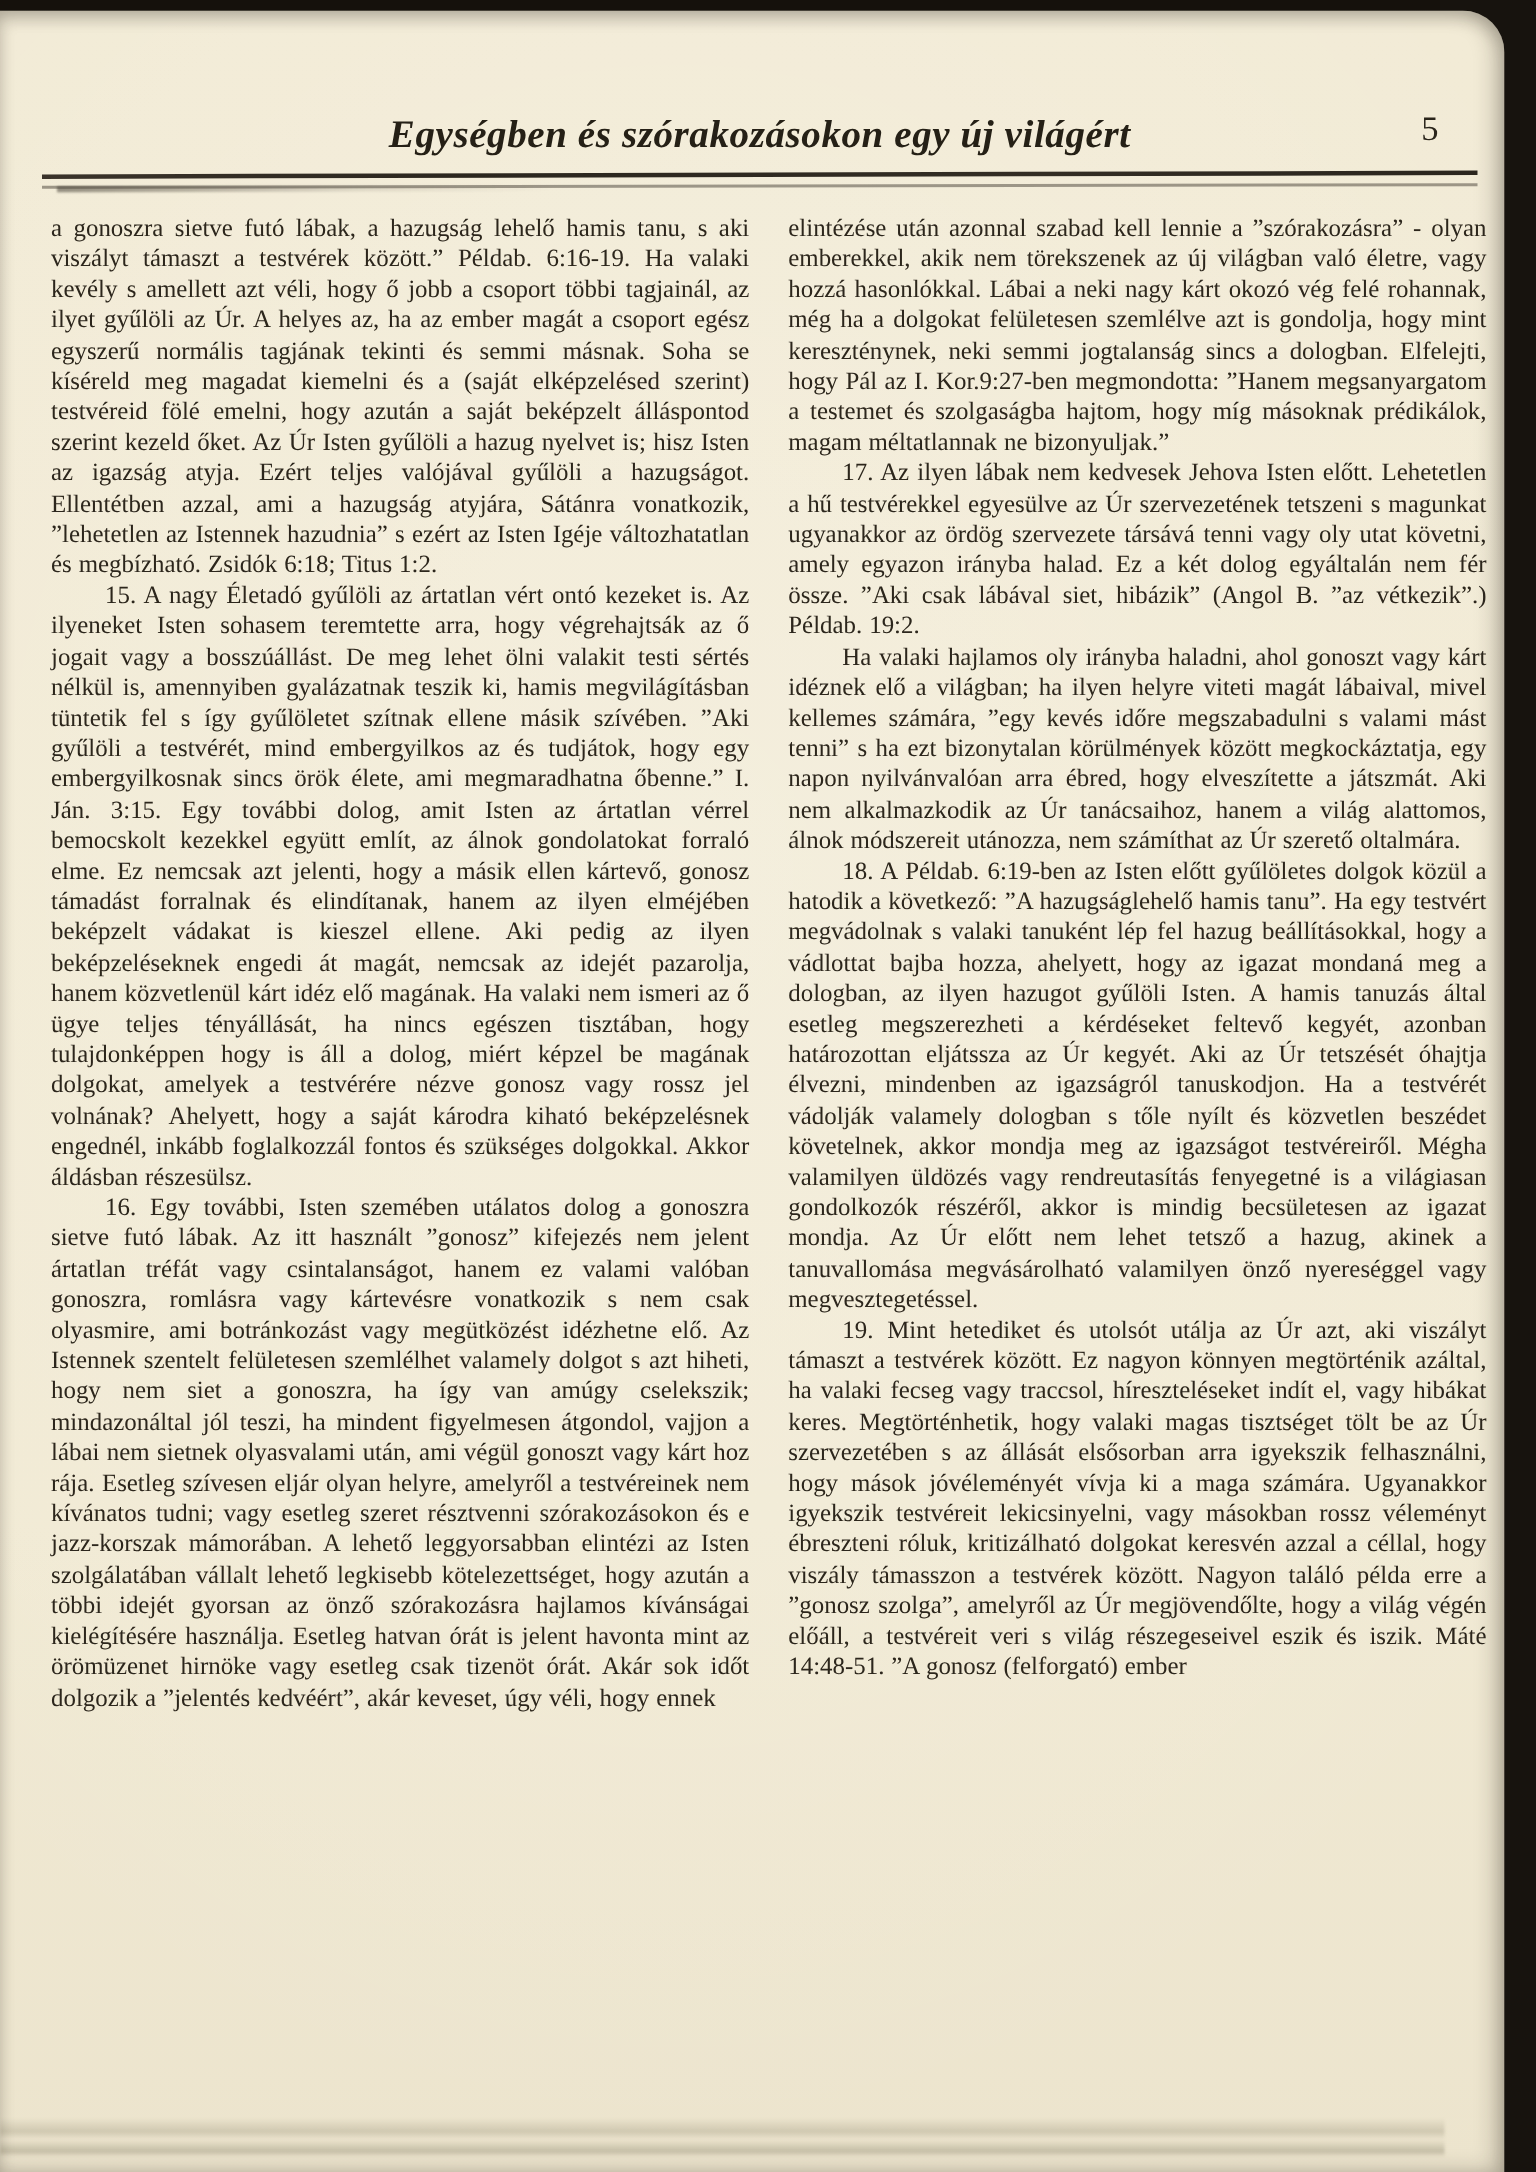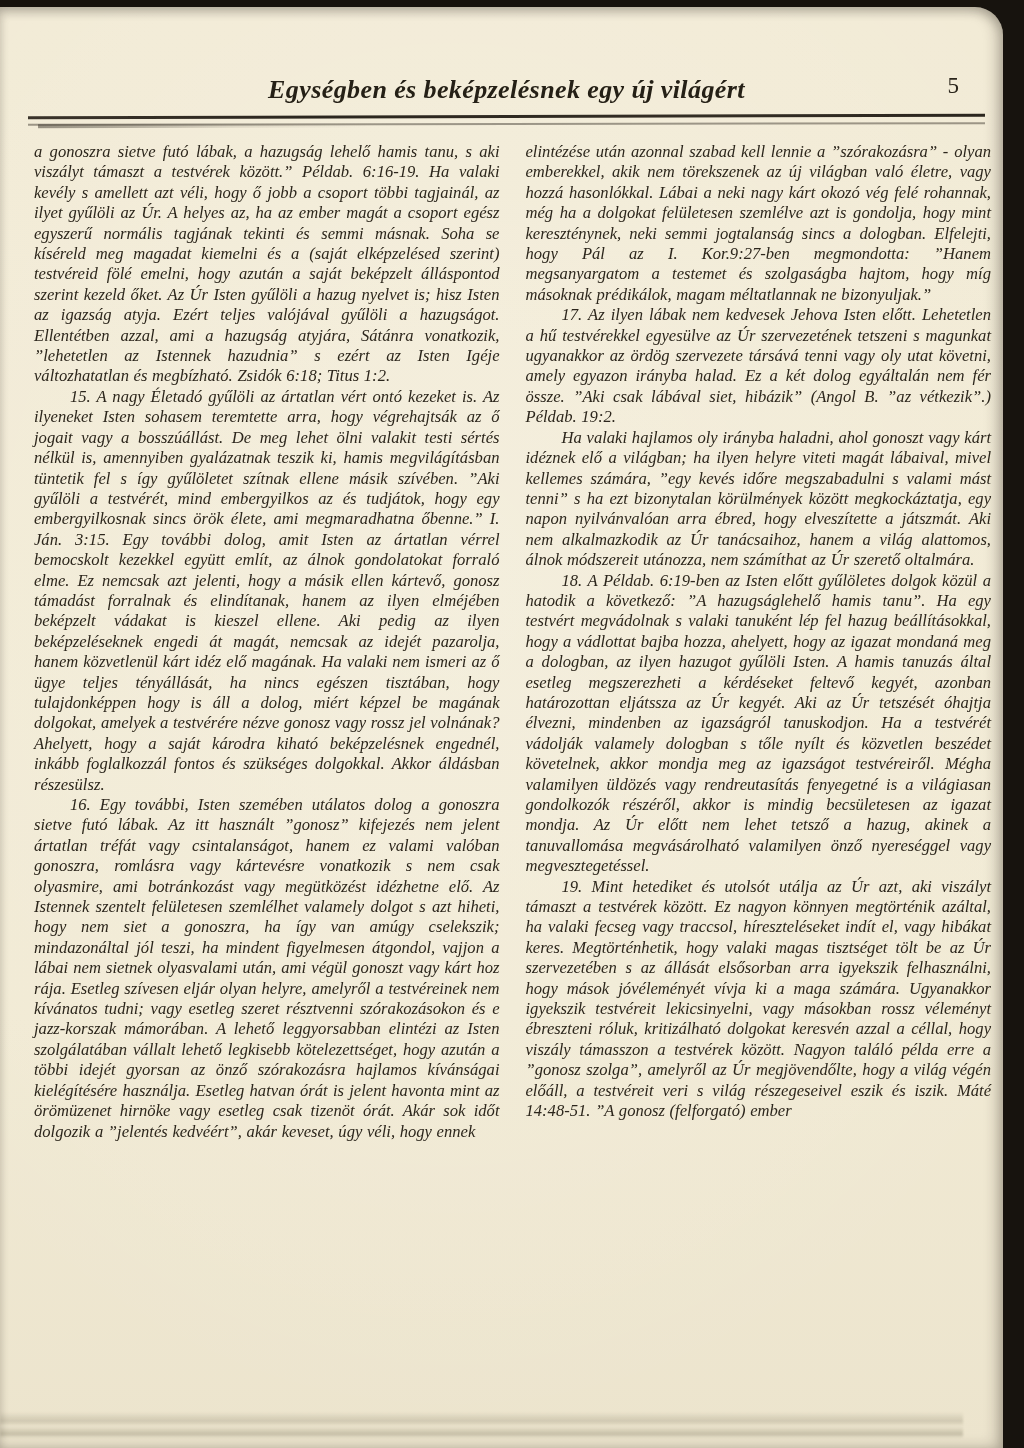--- a/index.html
+++ b/index.html
@@ -91,21 +91,20 @@
   .col {
     flex: 1 1 0;
     min-width: 0;
   }
   .col p {
     margin: 0;
     font-size: 16.6px;
     line-height: 20.4px;
     text-align: justify;
     word-spacing: 0.5px;
-    font-style: italic;
   }
   .col p.indent {
     text-indent: 36px;
   }
   
   .scan-edge-top {
     position: absolute;
     left: 0;
     top: 0;
     width: 960px;
@@ -114,21 +113,21 @@
   }
 </style>
 </head>
 <body>
 
 <div class="scan-edge-top"></div>
 
 <div class="paper">
 
   <div class="header">
-    <div class="title">Egységben és beképzelésnek egy új világért</div>
+    <div class="title">Egységben és szórakozásokon egy új világért</div>
     <div class="pagenum">5</div>
     <div class="rule-top">
       <div class="rule-smudge"></div>
     </div>
     <div class="rule-bottom"></div>
   </div>
 
   <div class="content">
     <div class="col">
         <p>a gonoszra sietve futó lábak, a hazugság lehelő hamis tanu, s aki viszályt támaszt a testvérek között.” Példab. 6:16-19. Ha valaki kevély s amellett azt véli, hogy ő jobb a csoport többi tagjainál, az ilyet gyűlöli az Úr. A helyes az, ha az ember magát a csoport egész egyszerű normális tagjának tekinti és semmi másnak. Soha se kíséreld meg magadat kiemelni és a (saját elképzelésed szerint) testvéreid fölé emelni, hogy azután a saját beképzelt álláspontod szerint kezeld őket. Az Úr Isten gyűlöli a hazug nyelvet is; hisz Isten az igazság atyja. Ezért teljes valójával gyűlöli a hazugságot. Ellentétben azzal, ami a hazugság atyjára, Sátánra vonatkozik, ”lehetetlen az Istennek hazudnia” s ezért az Isten Igéje változhatatlan és megbízható. Zsidók 6:18; Titus 1:2.</p>

